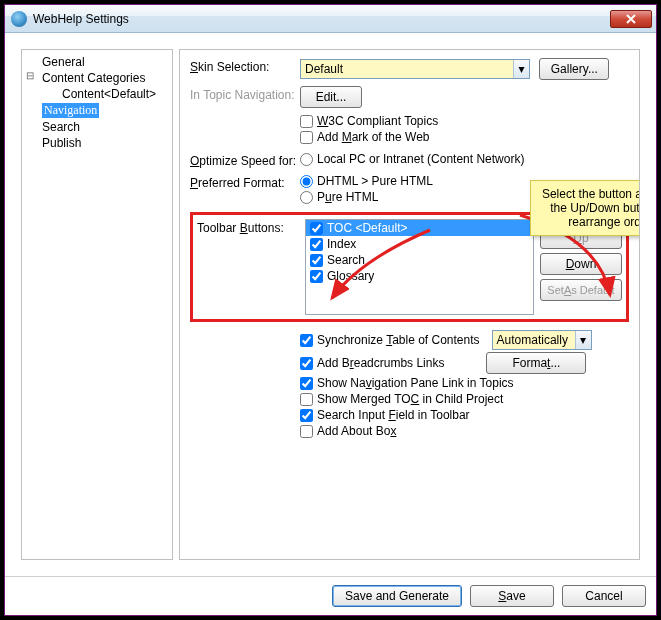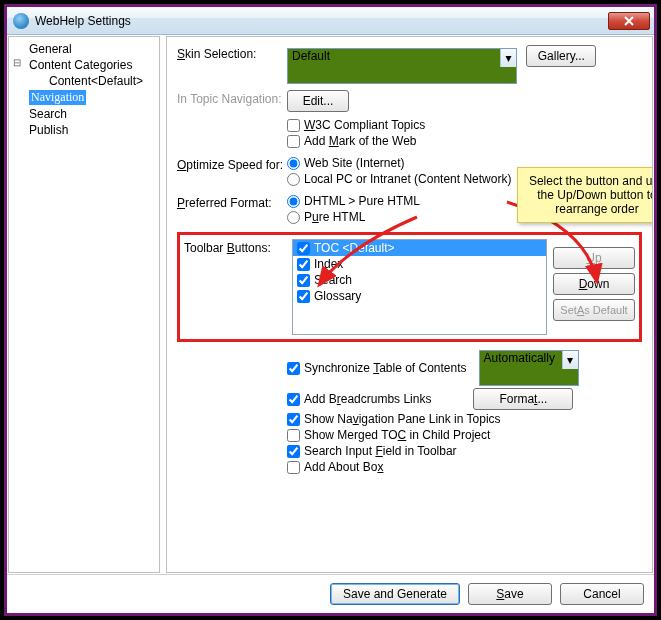--- a/index.html
+++ b/index.html
@@ -10,21 +10,21 @@
     font-family: "Segoe UI", Tahoma, Arial, sans-serif;
     font-size: 12px;
     width: 661px;
     height: 620px;
     overflow: hidden;
   }
   .window {
     width: 653px;
     height: 612px;
     background: #fff;
-    border: 3px solid #701a75;
+    border: 1px solid #701a75;
     display: flex;
     flex-direction: column;
     box-shadow: 0 0 3px rgba(0,0,0,0.3);
   }
   .titlebar {
     background: linear-gradient(to bottom, #f9fbfd 0%, #eaf2f9 40%, #d6e5f2 41%, #cde0ef 100%);
     height: 28px;
     display: flex;
     align-items: center;
     padding: 0 4px 0 6px;
@@ -43,21 +43,21 @@
     border: 1px solid #7a1f12;
     border-radius: 2px;
     color: #fff;
     display: flex; align-items: center; justify-content: center;
     font-weight: bold;
     cursor: pointer;
   }
   .body {
     flex: 1;
     display: flex;
-    padding: 1px;
+    padding: 16px;
     gap: 6px;
     position: relative;
     overflow: hidden;
   }
   .tree {
     width: 152px;
     border: 1px solid #bfbfbf;
     background: #fff;
     padding: 4px 2px;
     color: #000;
@@ -99,23 +99,24 @@
     width: 110px;
     padding-top: 2px;
     color: #000;
   }
   .lab.disabled { color: #999; }
   .lab u { text-decoration: underline; }
   .ctl { flex: 1; }
   .stack .opt { margin-bottom: 2px; display: flex; align-items: center; }
   .select {
     display: inline-flex;
+    align-items: center;
     border: 1px solid #7a9ebd;
-    height: 36px;
-    background: #4d7c0f;
+    height: 20px;
+    background: #fef9c3;
     padding: 0 0 0 4px;
     font-size: 12px;
   }
   .select .arrow {
     width: 16px; height: 18px;
     background: linear-gradient(to bottom, #f7f9fc, #dbe7f2);
     border-left: 1px solid #b0c4d8;
     display: flex; align-items: center; justify-content: center;
   }
   .btn {
@@ -252,24 +253,20 @@
           <div class="opt">
               <input type="checkbox" class="chk" style="">
               <span class="cap">Add <u>M</u>ark of the Web</span>
             </div>
         </div>
       </div>
 
       <div class="row">
         <div class="lab"><u>O</u>ptimize Speed for:</div>
         <div class="ctl stack">
-          <div class="opt">
-              <input type="radio" class="rad" name="opt" checked="" style="">
-              <span class="cap">Web Site (Internet)</span>
-            </div>
           <div class="opt">
               <input type="radio" class="rad" name="opt" style="">
               <span class="cap">Local PC or Intranet (Content Network)</span>
             </div>
         </div>
       </div>
 
       <div class="row">
         <div class="lab"><u>P</u>referred Format:</div>
         <div class="ctl stack">

